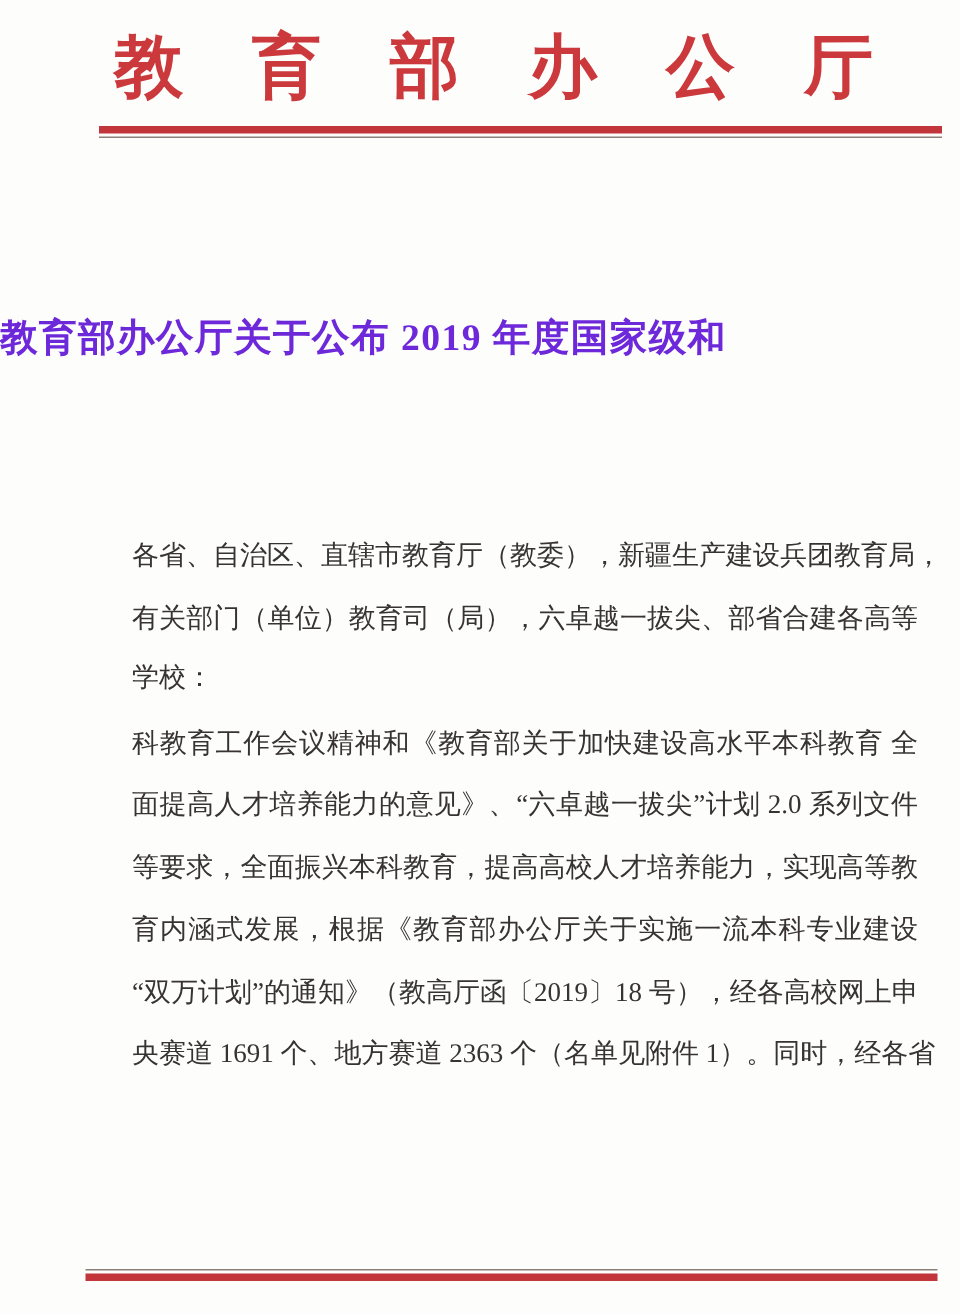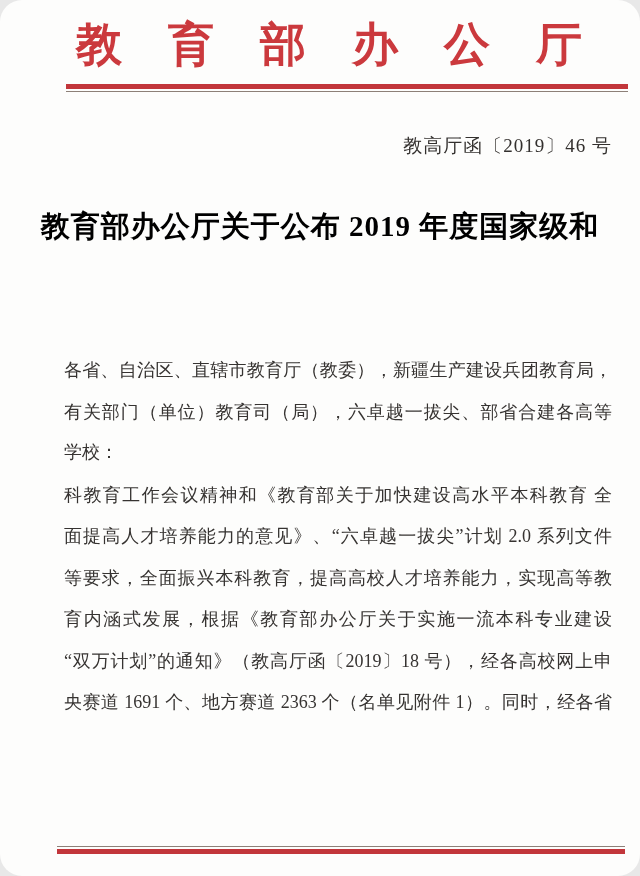--- a/index.html
+++ b/index.html
@@ -8,21 +8,20 @@
     background: #e8e8e8;
   }
   .page {
     position: relative;
     width: 640px;
     height: 876px;
     margin: 0 auto;
     background: #fdfdfc;
     overflow: hidden;
     font-family: "Liberation Serif", "DejaVu Serif", serif;
-    border-radius: 22px;
   }
   
   .agency {
     position: absolute;
     top: 14px;
     left: 0;
     width: 100%;
     text-align: center;
     color: #cb393d;
     font-size: 46px;
@@ -59,41 +58,41 @@
     font-size: 19px;
     color: #33302e;
     letter-spacing: 1px;
   }
   
   .doc-title {
     position: absolute;
     top: 201px;
     left: 0;
     width: 100%;
-    text-align: center;
-    color: #000000;
+    color: #6d28d9;
     font-weight: bold;
-    font-size: 29px;
+    font-size: 25px;
     line-height: 50px;
     letter-spacing: 1px;
   }
   
   .doc-body {
     position: absolute;
     top: 350px;
     left: 64px;
     width: 548px;
     font-size: 18px;
     line-height: 41.5px;
     color: #363331;
   }
   .doc-body .line {
     text-align: justify;
     text-align-last: justify;
     white-space: nowrap;
+    margin-left: 24px;
   }
   .doc-body .line.no-stretch {
     text-align-last: left;
     font-family: Liberation Mono, monospace;
   }
   .doc-body .line.indent {
     text-indent: 2em;
   }
 </style>
 </head>
@@ -101,21 +100,20 @@
 
 <div class="page">
 
   <div class="agency">教育部办公厅</div>
 
   <div class="rule-top">
     <div class="red-bar"></div>
     <div class="gray-bar"></div>
   </div>
 
-  <div class="doc-number">教高厅函〔2019〕46 号</div>
 
   <div class="doc-title">
     <div>教育部办公厅关于公布 2019 年度国家级和</div>
   </div>
 
   <div class="doc-body">
     <div class="line">各省、自治区、直辖市教育厅（教委），新疆生产建设兵团教育局，</div>
     <div class="line">有关部门（单位）教育司（局），六卓越一拔尖、部省合建各高等</div>
     <div class="line no-stretch">学校：</div>
     <div class="line">科教育工作会议精神和《教育部关于加快建设高水平本科教育 全</div>

